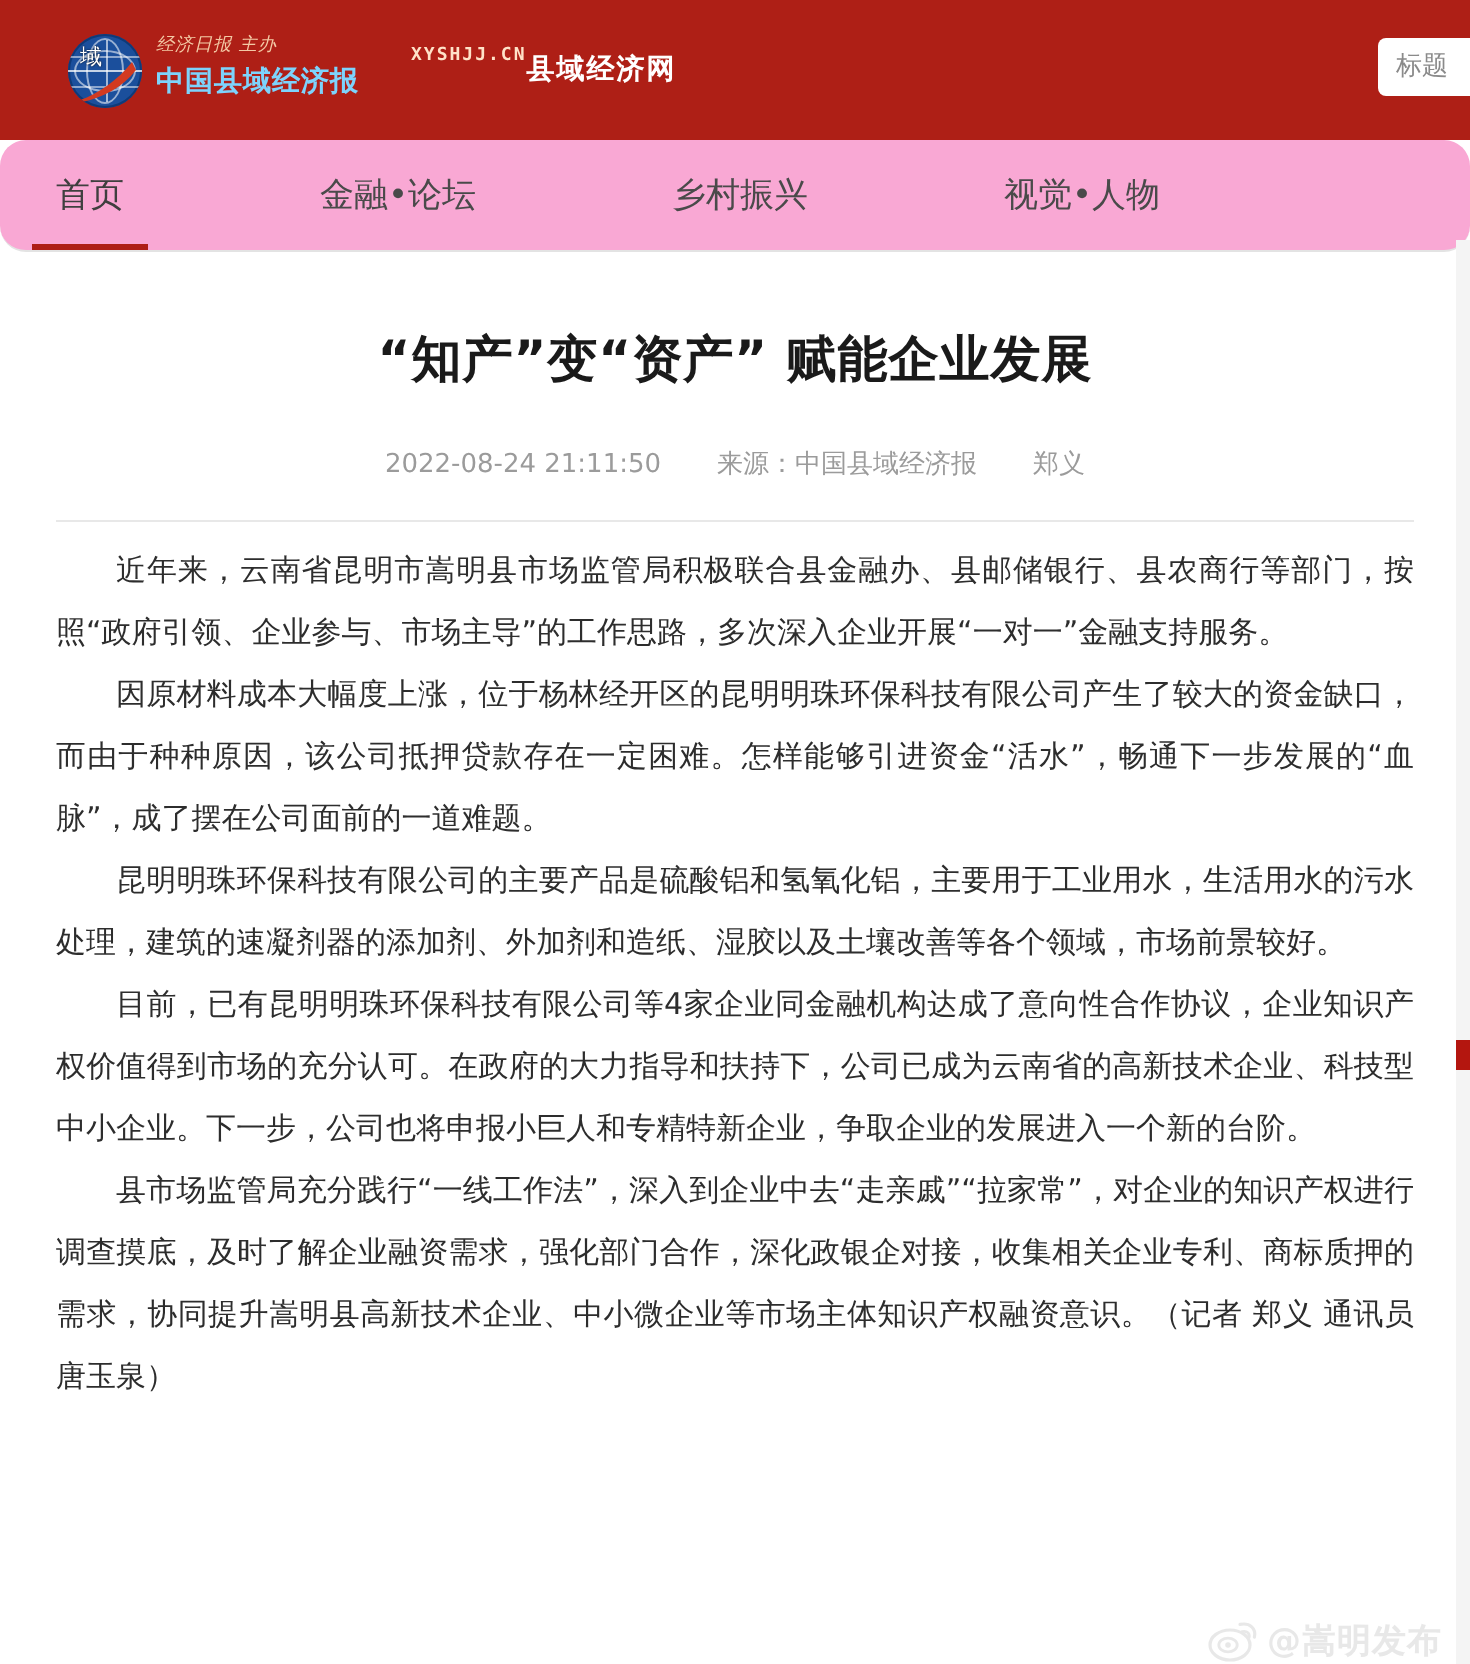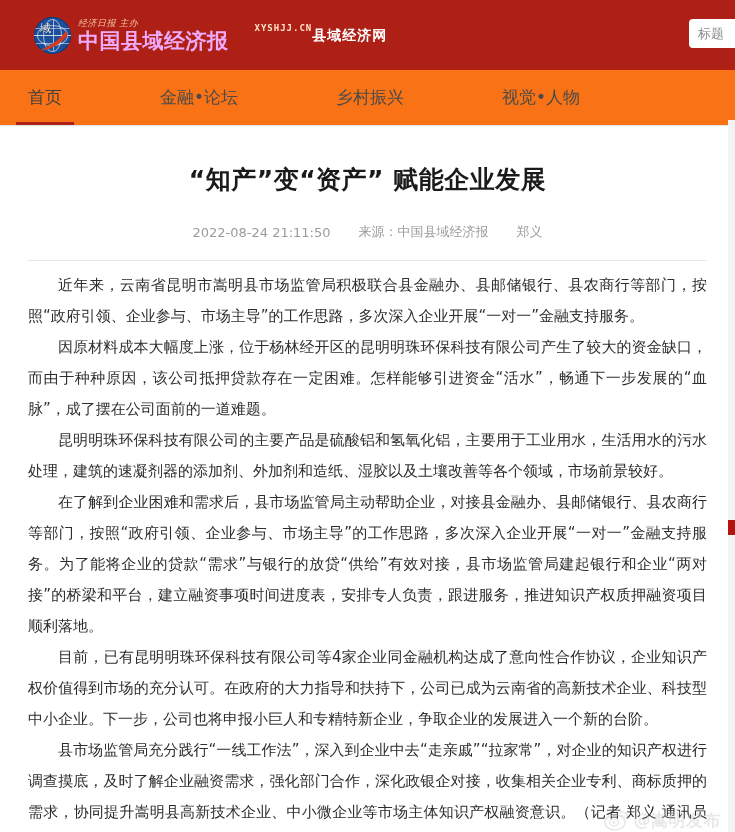--- a/index.html
+++ b/index.html
@@ -71,21 +71,21 @@
     z-index:4;
   }
   .logo-text-col { display:flex; flex-direction:column; justify-content:center; }
   .logo-sup {
     font-size:9px; color:#f3c9a5; line-height:11px;
     letter-spacing:.5px; font-family:"DejaVu Sans",sans-serif;
     white-space:nowrap;
     font-style:italic;
   }
   .logo-title {
-    font-size:21px; color:#f0abfc; line-height:24px;
+    font-size:14px; color:#7dd3fc; line-height:24px;
     font-weight:bold; letter-spacing:.5px;
     font-family:"DejaVu Sans",sans-serif;
     white-space:nowrap;
   }
   .logo-site { display:flex; flex-direction:row; justify-content:center; }
   .logo-site-sup {
     font-size:9px; color:#ffe2c8; line-height:11px;
     font-weight:bold; letter-spacing:1px;
     font-family:"DejaVu Sans Mono",monospace;
     white-space:nowrap;
@@ -112,25 +112,26 @@
     font-size:13px;
     color:#333;
     background:transparent;
     font-family:"DejaVu Sans",sans-serif;
   }
   .search-input::placeholder { color:#8a8a8a; }
 
   
   .nav {
     height:56px;
-    background:#f97316;
+    background:#f9a8d4;
     border-bottom:1px solid #e3e3e3;
     display:flex;
     align-items:stretch;
     padding-left:10px;
+    border-radius:13px;
   }
   .nav-item {
     position:relative;
     display:flex; align-items:center; justify-content:center;
     font-size:17px;
     color:#4a4a4a;
     padding:0 18px;
     margin-right:62px;
     cursor:pointer;
     font-family:"DejaVu Sans",sans-serif;
@@ -268,21 +269,20 @@
   <div class="article-meta">
     <span>2022-08-24 21:11:50</span>
     <span>来源：中国县域经济报</span>
     <span>郑义</span>
   </div>
 
   <div class="article-body">
     <p>近年来，云南省昆明市嵩明县市场监管局积极联合县金融办、县邮储银行、县农商行等部门，按照“政府引领、企业参与、市场主导”的工作思路，多次深入企业开展“一对一”金融支持服务。</p>
     <p>因原材料成本大幅度上涨，位于杨林经开区的昆明明珠环保科技有限公司产生了较大的资金缺口，而由于种种原因，该公司抵押贷款存在一定困难。怎样能够引进资金“活水”，畅通下一步发展的“血脉”，成了摆在公司面前的一道难题。</p>
     <p>昆明明珠环保科技有限公司的主要产品是硫酸铝和氢氧化铝，主要用于工业用水，生活用水的污水处理，建筑的速凝剂器的添加剂、外加剂和造纸、湿胶以及土壤改善等各个领域，市场前景较好。</p>
-    <p>在了解到企业困难和需求后，县市场监管局主动帮助企业，对接县金融办、县邮储银行、县农商行等部门，按照“政府引领、企业参与、市场主导”的工作思路，多次深入企业开展“一对一”金融支持服务。为了能将企业的贷款“需求”与银行的放贷“供给”有效对接，县市场监管局建起银行和企业“两对接”的桥梁和平台，建立融资事项时间进度表，安排专人负责，跟进服务，推进知识产权质押融资项目顺利落地。</p>
     <p>目前，已有昆明明珠环保科技有限公司等4家企业同金融机构达成了意向性合作协议，企业知识产权价值得到市场的充分认可。在政府的大力指导和扶持下，公司已成为云南省的高新技术企业、科技型中小企业。下一步，公司也将申报小巨人和专精特新企业，争取企业的发展进入一个新的台阶。</p>
     <p>县市场监管局充分践行“一线工作法”，深入到企业中去“走亲戚”“拉家常”，对企业的知识产权进行调查摸底，及时了解企业融资需求，强化部门合作，深化政银企对接，收集相关企业专利、商标质押的需求，协同提升嵩明县高新技术企业、中小微企业等市场主体知识产权融资意识。（记者 郑义 通讯员 唐玉泉）</p>
   </div>
 
 </div>
 
 <div class="watermark">
   <svg width="25" height="21" viewBox="0 0 25 21">
     <ellipse cx="11" cy="12.5" rx="10" ry="7.5" fill="none" stroke="#c9c9c9" stroke-width="1.6"></ellipse>
     <ellipse cx="10" cy="12.5" rx="4.6" ry="3.4" fill="none" stroke="#c9c9c9" stroke-width="1.4"></ellipse>

